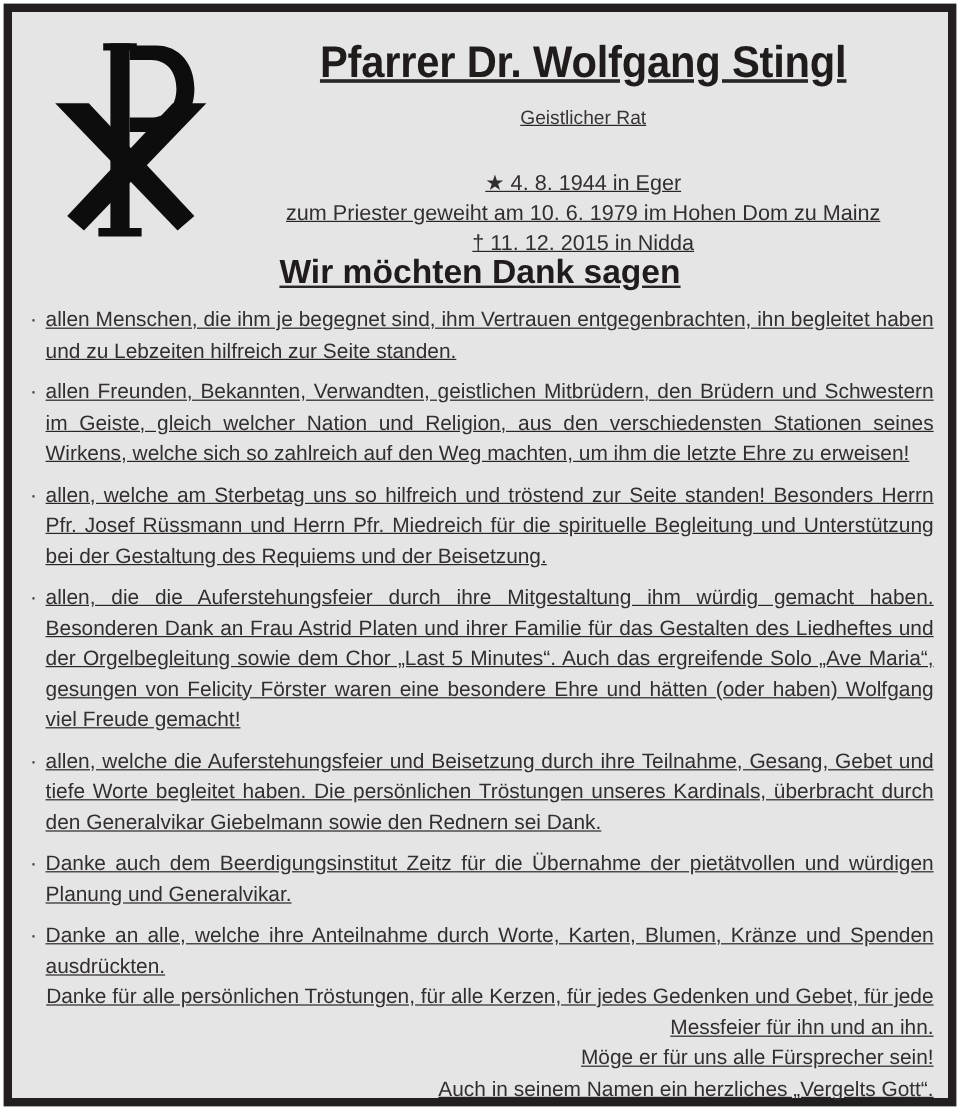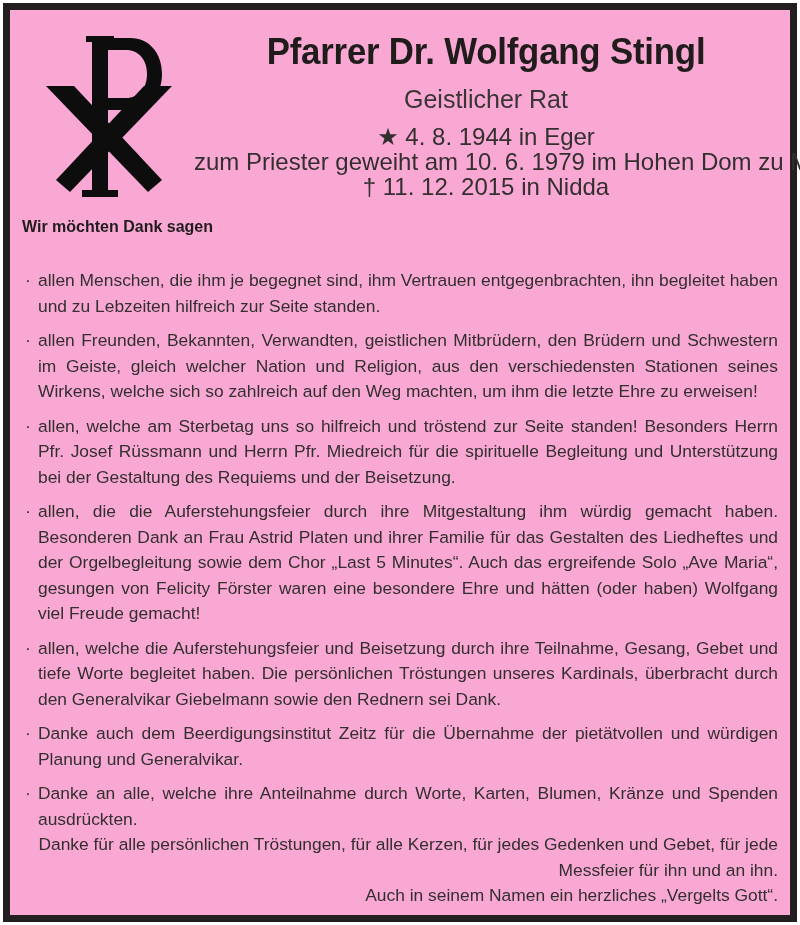--- a/index.html
+++ b/index.html
@@ -31,22 +31,23 @@
     background: #ffffff;
   }
   .inner {
     position: absolute;
     left: 0;
     top: 0;
     right: 0;
     bottom: 0;
     box-sizing: border-box;
     padding: 14px 12px 10px 12px;
-    background: #f9a8d4;
+    background: #e5e5e5;
     color: #2a2626;
+    text-decoration: underline;
   }
 
   
   .header {
     position: relative;
     height: 182px;
   }
   .chi-rho {
     position: absolute;
     left: 18px;
@@ -67,43 +68,43 @@
     font-size: 37px;
     line-height: 44px;
     letter-spacing: -0.2px;
     color: #201c1c;
     transform: scaleX(0.94);
     transform-origin: center center;
     white-space: nowrap;
   }
   .deceased-title {
     font-family: "Liberation Sans", sans-serif;
-    font-size: 25px;
+    font-size: 16px;
     line-height: 30px;
     color: #3a3535;
     margin-top: 10px;
     font-weight: normal;
   }
   .life-lines {
-    margin-top: 10px;
-    font-size: 24px;
+    margin-top: 26px;
+    font-size: 18px;
     line-height: 25px;
     color: #332f2f;
   }
   .life-line { white-space: nowrap; }
 
   
   .thanks-heading {
-    text-align: left;
+    text-align: center;
     font-weight: bold;
-    font-size: 16px;
+    font-size: 28px;
     line-height: 26px;
     color: #201c1c;
     margin-top: 8px;
-    margin-bottom: 28px;
+    margin-bottom: 14px;
   }
 
   
   .thanks-list {
     margin: 0;
     padding: 0;
     list-style: none;
   }
   .thanks-item {
     position: relative;
@@ -196,20 +197,21 @@
 
         <li class="thanks-item">
           <span class="bullet">·</span>
           <span class="para">Danke auch dem Beerdigungsinstitut Zeitz für die Übernahme der pietätvollen und würdigen Planung und Generalvikar.</span>
         </li>
 
         <li class="thanks-item">
           <span class="bullet">·</span>
           <span class="para">Danke an alle, welche ihre Anteilnahme durch Worte, Karten, Blumen, Kränze und Spenden ausdrückten.</span>
           <span class="para flush">Danke für alle persönlichen Tröstungen, für alle Kerzen, für jedes Gedenken und Gebet, für jede Messfeier für ihn und an ihn.</span>
+          <span class="para flush">Möge er für uns alle Fürsprecher sein!</span>
           <span class="para flush">Auch in seinem Namen ein herzliches „Vergelts Gott“.</span>
         </li>
 
       </ul>
 
     </div>
   </div>
 </div>
 
 </body></html>

